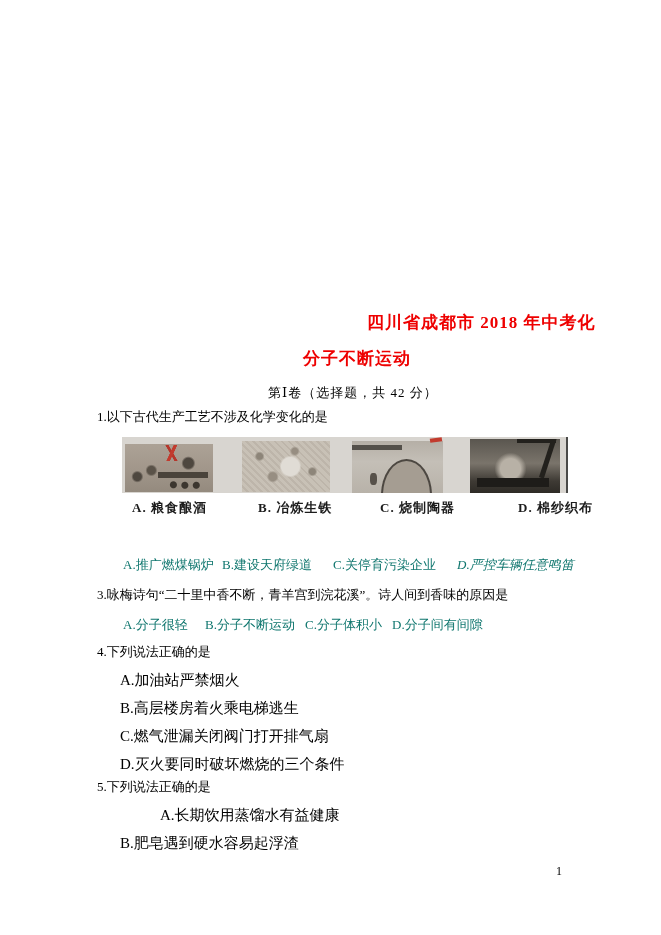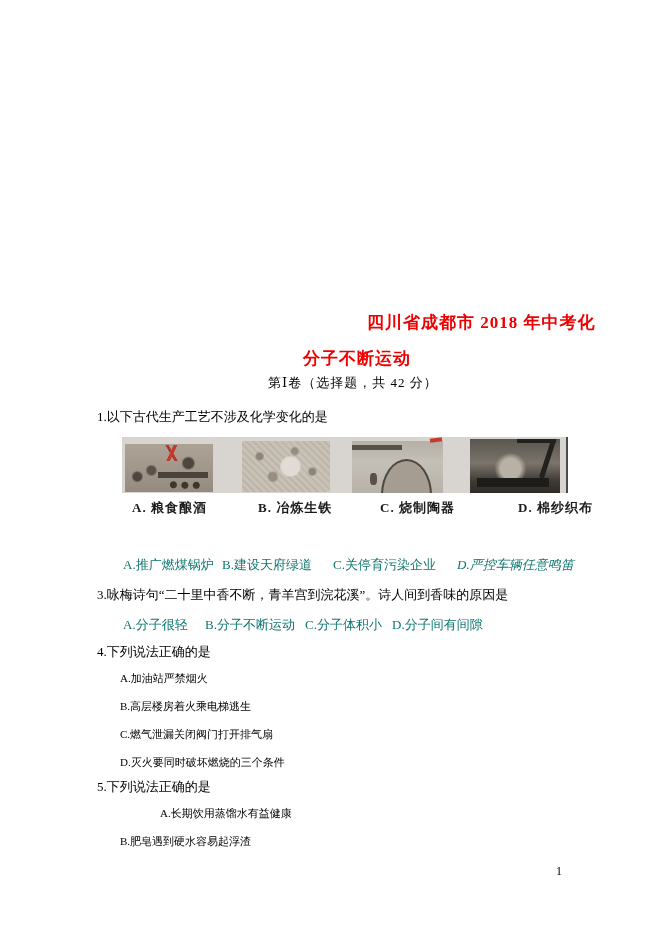--- a/index.html
+++ b/index.html
@@ -12,21 +12,21 @@
     overflow:hidden;
   }
   .abs{position:absolute;white-space:nowrap;}
   .title-line{
     font-size:17px;font-weight:bold;color:#ee0000;
     letter-spacing:1px;
   }
   .section-heading{font-size:13px;color:#000;letter-spacing:1px;}
   .stem{font-size:13px;color:#000;}
   .opt{position:absolute;font-size:13px;color:#0f766e;}
-  .opt-block{font-size:11px;color:#000;}
+  .opt-block{font-size:15px;color:#000;}
   .img-label{font-size:13px;font-weight:bold;color:#1c1c1c;letter-spacing:1px;}
   .page-num{font-size:12px;color:#000;}
 
   
   .scan-strip{
     position:absolute;left:122px;top:437px;width:446px;height:56px;
     background:#d8d5d0;
   }
   .scan-strip-edge{
     position:absolute;right:0;top:0;width:2px;height:56px;background:#4a4a48;
@@ -101,21 +101,21 @@
   }
 </style>
 </head>
 <body>
 
 <div id="page">
 
   <div class="abs title-line" style="left:367px;top:311px;text-align:right;">四川省成都市 2018 年中考化</div>
   <div class="abs title-line" style="left:303px;top:347px;">分子不断运动</div>
 
-  <div class="abs section-heading" style="left:268px;top:374px;">第Ⅰ卷（选择题，共 42 分）</div>
+  <div class="abs section-heading" style="left:268px;top:384px;">第Ⅰ卷（选择题，共 42 分）</div>
 
   <div class="abs stem" style="left:97px;top:408px;">1.以下古代生产工艺不涉及化学变化的是</div>
 
   <div class="scan-strip">
     <div class="thumb thumb-a">
       <div class="table-bar"></div>
       <div class="red-scribble"></div>
     </div>
     <div class="thumb thumb-b"></div>
     <div class="thumb thumb-c">

